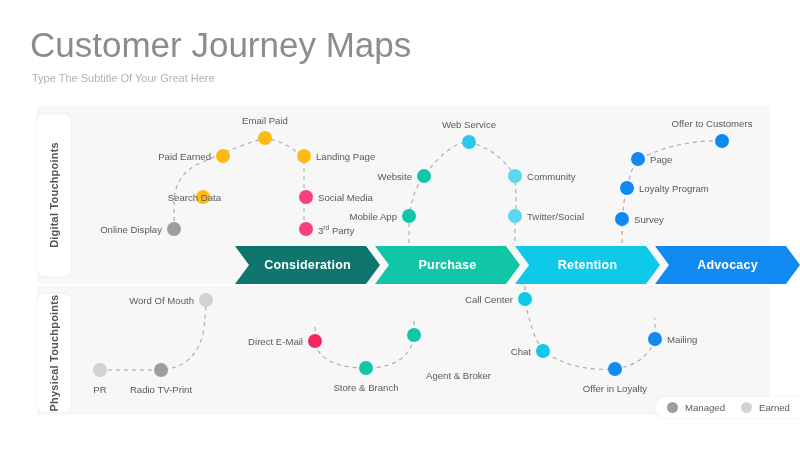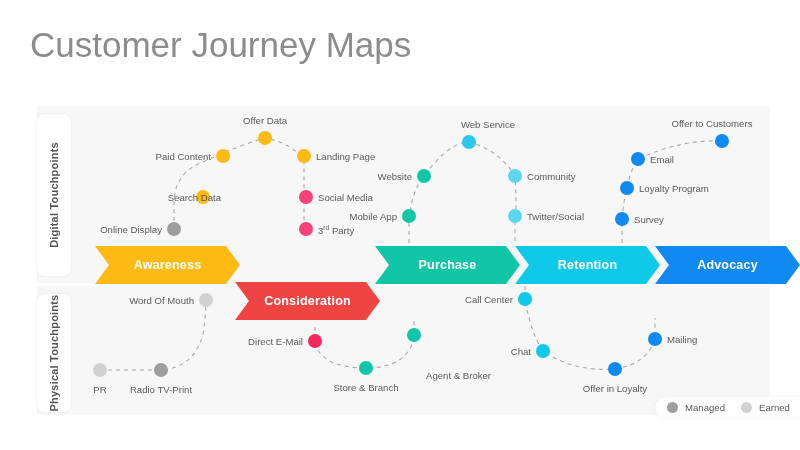--- a/index.html
+++ b/index.html
@@ -161,20 +161,21 @@
     font-size: 9.6px;
     color: #5a5a5a;
     margin-right: 9px;
   }
 </style>
 </head>
 <body>
 
 <div id="header">
   <div id="page-title">Customer Journey Maps</div>
+  <div id="page-subtitle">Type The Subtitle Of Your Great Here</div>
 </div>
 
 <div id="diagram">
 
   <div class="band" id="band-digital"></div>
   <div class="band" id="band-physical"></div>
 
   <div class="side-chip" id="chip-digital">
     <span>Digital Touchpoints</span>
   </div>
@@ -196,45 +197,45 @@
 
     <path class="dashpath" d="M488,180 L488,193 Q494,228 506,245 Q536,266 578,263 Q610,258 618,233 L618,212"></path>
   </svg>
 
   <div id="nodes-layer">
       <div class="node" style="left: 137px; top: 123px; background: rgb(158, 158, 158);"></div>
       <div class="nlabel l" style="left: 125px; top: 123px;">Online Display</div>
       <div class="node" style="left: 166px; top: 91px; background: rgb(253, 186, 18);"></div>
       <div class="nlabel l" style="left: 154px; top: 91px; margin-left: 30px;">Search Data</div>
       <div class="node" style="left: 186px; top: 50px; background: rgb(253, 186, 18);"></div>
-      <div class="nlabel l" style="left: 174px; top: 50px;">Paid Content</div>
+      <div class="nlabel l" style="left: 174px; top: 50px;">Paid Earned</div>
       <div class="node" style="left: 228px; top: 32px; background: rgb(253, 186, 18);"></div>
-      <div class="nlabel c" style="left: 228px; top: 14px;">Offer Data</div>
+      <div class="nlabel c" style="left: 228px; top: 14px;">Email Paid</div>
       <div class="node" style="left: 267px; top: 50px; background: rgb(253, 186, 18);"></div>
       <div class="nlabel r" style="left: 279px; top: 50px;">Landing Page</div>
       <div class="node" style="left: 269px; top: 91px; background: rgb(245, 66, 122);"></div>
       <div class="nlabel r" style="left: 281px; top: 91px;">Social Media</div>
       <div class="node" style="left: 269px; top: 123px; background: rgb(245, 66, 122);"></div>
       <div class="nlabel r" style="left: 281px; top: 123px;">3<sup>rd</sup> Party</div>
       <div class="node" style="left: 372px; top: 110px; background: rgb(17, 198, 166);"></div>
       <div class="nlabel l" style="left: 360px; top: 110px;">Mobile App</div>
       <div class="node" style="left: 387px; top: 70px; background: rgb(17, 198, 166);"></div>
       <div class="nlabel l" style="left: 375px; top: 70px;">Website</div>
       <div class="node" style="left: 432px; top: 36px; background: rgb(44, 200, 236);"></div>
-      <div class="nlabel c" style="left: 432px; top: 18px; margin-left: 19px;">Web Service</div>
+      <div class="nlabel c" style="left: 432px; top: 18px;">Web Service</div>
       <div class="node" style="left: 478px; top: 70px; background: rgb(91, 216, 239);"></div>
       <div class="nlabel r" style="left: 490px; top: 70px;">Community</div>
       <div class="node" style="left: 478px; top: 110px; background: rgb(91, 216, 239);"></div>
       <div class="nlabel r" style="left: 490px; top: 110px;">Twitter/Social</div>
       <div class="node" style="left: 585px; top: 113px; background: rgb(16, 137, 240);"></div>
       <div class="nlabel r" style="left: 597px; top: 113px;">Survey</div>
       <div class="node" style="left: 590px; top: 82px; background: rgb(16, 137, 240);"></div>
       <div class="nlabel r" style="left: 602px; top: 82px;">Loyalty Program</div>
       <div class="node" style="left: 601px; top: 53px; background: rgb(16, 137, 240);"></div>
-      <div class="nlabel r" style="left: 613px; top: 53px;">Email</div>
+      <div class="nlabel r" style="left: 613px; top: 53px;">Page</div>
       <div class="node" style="left: 685px; top: 35px; background: rgb(16, 137, 240);"></div>
       <div class="nlabel c" style="left: 675px; top: 17px;">Offer to Customers</div>
       <div class="node" style="left: 63px; top: 264px; background: rgb(210, 210, 210);"></div>
       <div class="nlabel c" style="left: 63px; top: 283px;">PR</div>
       <div class="node" style="left: 124px; top: 264px; background: rgb(158, 158, 158);"></div>
       <div class="nlabel c" style="left: 124px; top: 283px;">Radio TV-Print</div>
       <div class="node" style="left: 169px; top: 194px; background: rgb(210, 210, 210);"></div>
       <div class="nlabel l" style="left: 157px; top: 194px;">Word Of Mouth</div>
       <div class="node" style="left: 278px; top: 235px; background: rgb(245, 39, 95);"></div>
       <div class="nlabel l" style="left: 266px; top: 235px;">Direct E-Mail</div>
@@ -246,22 +247,21 @@
       <div class="nlabel l" style="left: 476px; top: 193px;">Call Center</div>
       <div class="node" style="left: 506px; top: 245px; background: rgb(15, 201, 232);"></div>
       <div class="nlabel l" style="left: 494px; top: 245px;">Chat</div>
       <div class="node" style="left: 578px; top: 263px; background: rgb(16, 137, 240);"></div>
       <div class="nlabel c" style="left: 578px; top: 282px;">Offer in Loyalty</div>
       <div class="node" style="left: 618px; top: 233px; background: rgb(16, 137, 240);"></div>
       <div class="nlabel r" style="left: 630px; top: 233px;">Mailing</div>
     </div>
 
   <div id="chevrons">
-      <div class="chev" style="left: 0px; width: 145px; background: rgb(253, 186, 18);">Awareness</div>
-      <div class="chev" style="left: 140px; width: 145px; background: #ef4444; margin-top: 36px;">Consideration</div>
+      <div class="chev" style="left: 140px; width: 145px; background: #0f766e;">Consideration</div>
       <div class="chev" style="left: 280px; width: 145px; background: rgb(17, 198, 166);">Purchase</div>
       <div class="chev" style="left: 420px; width: 145px; background: rgb(15, 201, 232);">Retention</div>
       <div class="chev" style="left: 560px; width: 145px; background: rgb(16, 137, 240);">Advocacy</div>
     </div>
 
   <div id="legend">
       <span class="lg-dot" style="background: rgb(158, 158, 158);"></span>
       <span class="lg-text">Managed</span>
       <span class="lg-dot" style="background: rgb(210, 210, 210);"></span>
       <span class="lg-text">Earned</span>

